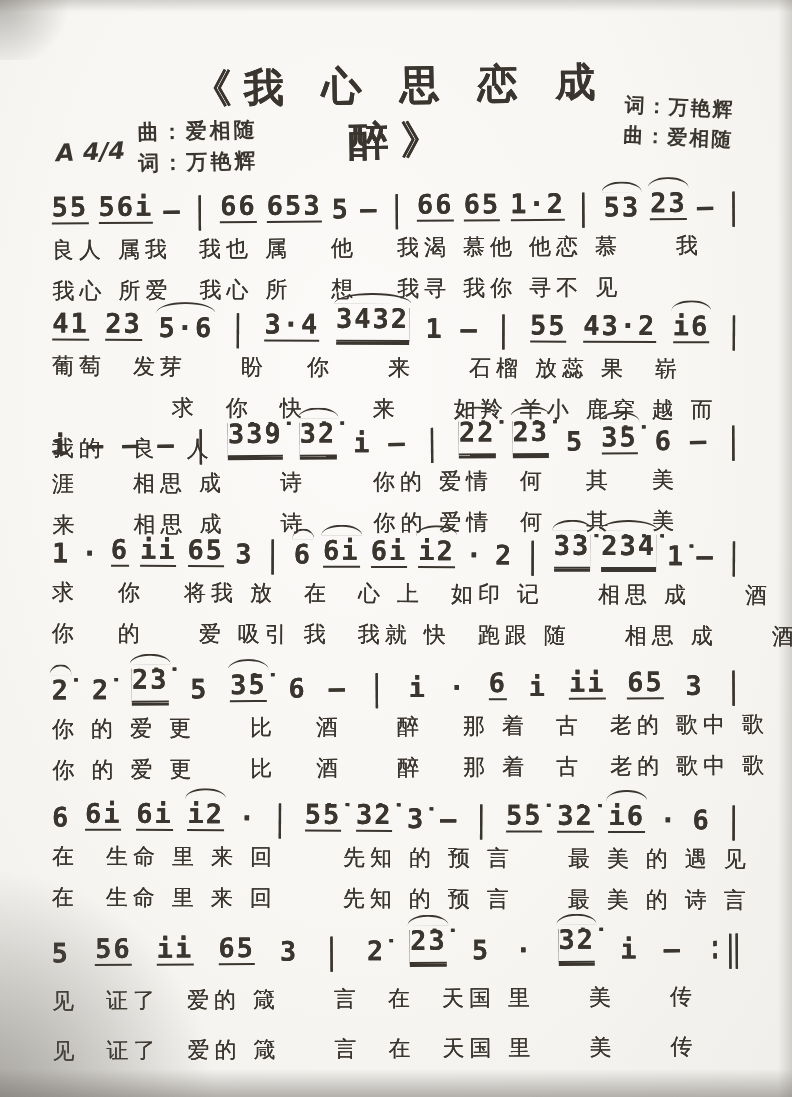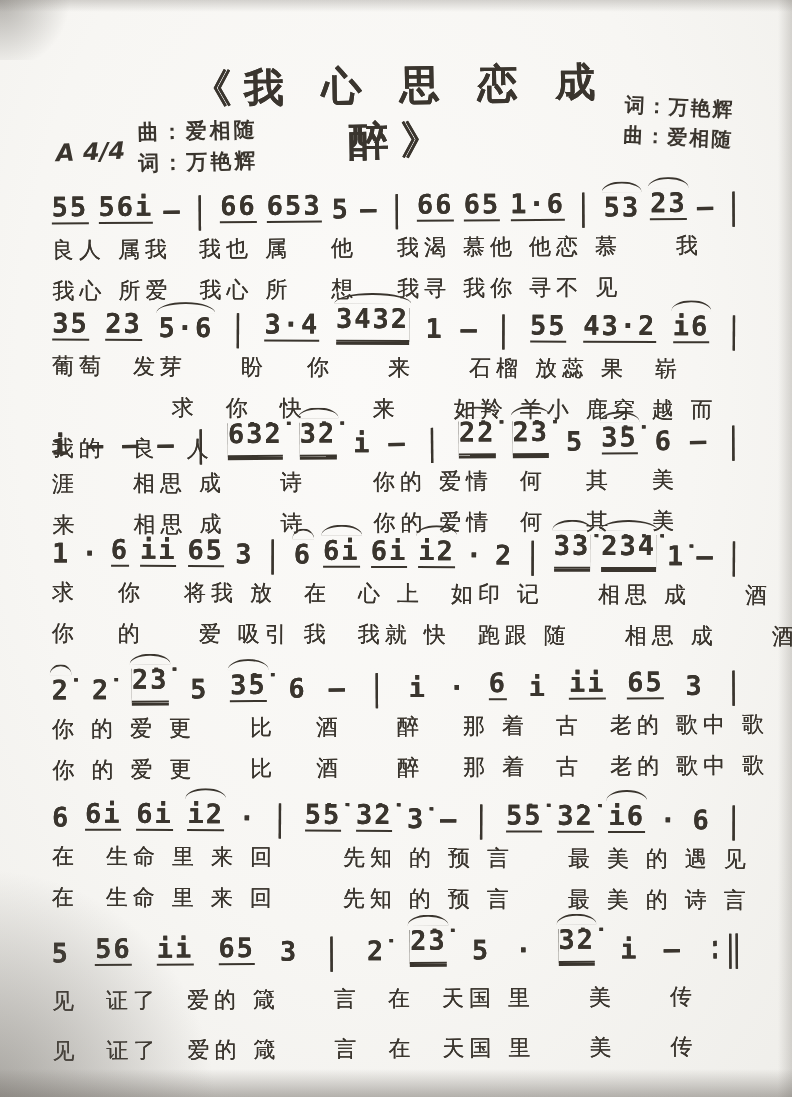--- a/index.html
+++ b/index.html
@@ -78,33 +78,33 @@
           <span class="tok u">56i</span>
           <span class="tok">–</span>
           <span class="tok bar">|</span>
           <span class="tok u">66</span>
           <span class="tok u">653</span>
           <span class="tok">5</span>
           <span class="tok">–</span>
           <span class="tok bar">|</span>
           <span class="tok u">66</span>
           <span class="tok u">65</span>
-          <span class="tok u">1·6</span>
+          <span class="tok u">1·2</span>
           <span class="tok bar">|</span>
           <span class="tok arc">53</span>
           <span class="tok u arc">23</span>
           <span class="tok">–</span>
           <span class="tok bar">|</span>
         </div>
         <div class="lyric-line">良人 属我　我也 属　 他　 我渴 慕他 他恋 慕　　我</div>
         <div class="lyric-line">我心 所爱　我心 所　 想　 我寻 我你 寻不 见</div>
       </div>
       <div class="system" style="top: 296px;">
         <div class="notes-row">
-          <span class="tok u">35</span>
+          <span class="tok u">41</span>
           <span class="tok u">23</span>
           <span class="tok arc">5·6</span>
           <span class="tok bar">|</span>
           <span class="tok u">3·4</span>
           <span class="tok uu arc">3432</span>
           <span class="tok">1</span>
           <span class="tok">–</span>
           <span class="tok bar">|</span>
           <span class="tok u">55</span>
           <span class="tok u">43·2</span>
@@ -115,21 +115,21 @@
         <div class="lyric-line">　　　　 求　你　快　　 来　　如羚 羊小 鹿穿 越 而</div>
         <div class="lyric-line">我的　良　人</div>
       </div>
       <div class="system" style="top: 410px;">
         <div class="notes-row">
           <span class="tok">i</span>
           <span class="tok">–</span>
           <span class="tok">–</span>
           <span class="tok">–</span>
           <span class="tok bar">|</span>
-          <span class="tok uu">6̇3̇2̇</span>
+          <span class="tok uu">3̇3̇9̇</span>
           <span class="tok uu arc">3̇2̇</span>
           <span class="tok">i</span>
           <span class="tok">–</span>
           <span class="tok bar">|</span>
           <span class="tok uu arc">2̇2̇</span>
           <span class="tok uu arc">2̇3̇</span>
           <span class="tok">5</span>
           <span class="tok u arc">3̇5̇</span>
           <span class="tok">6</span>
           <span class="tok">–</span>

